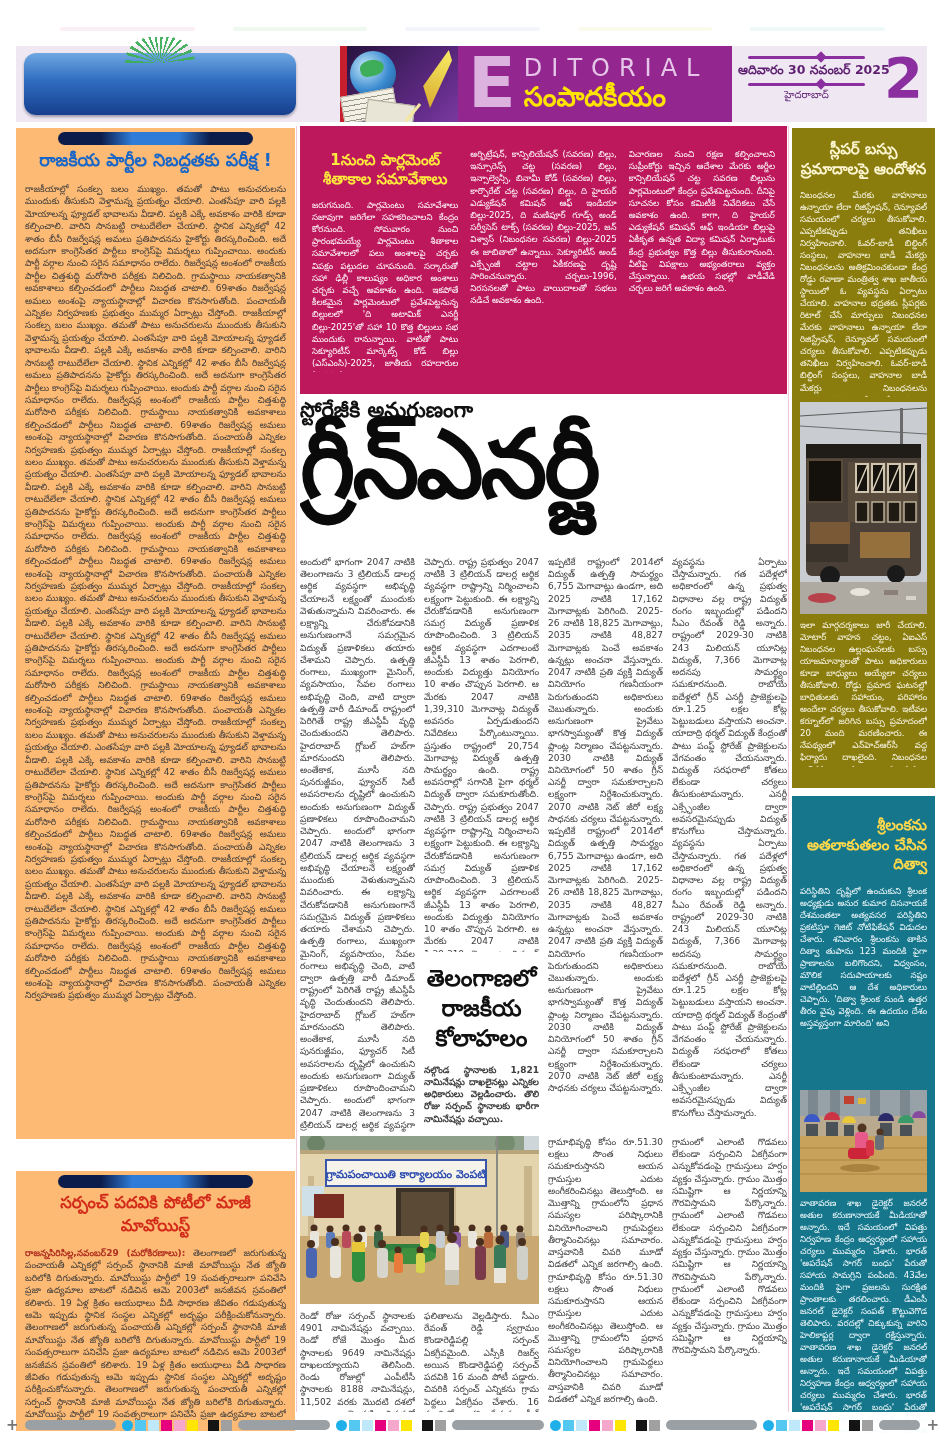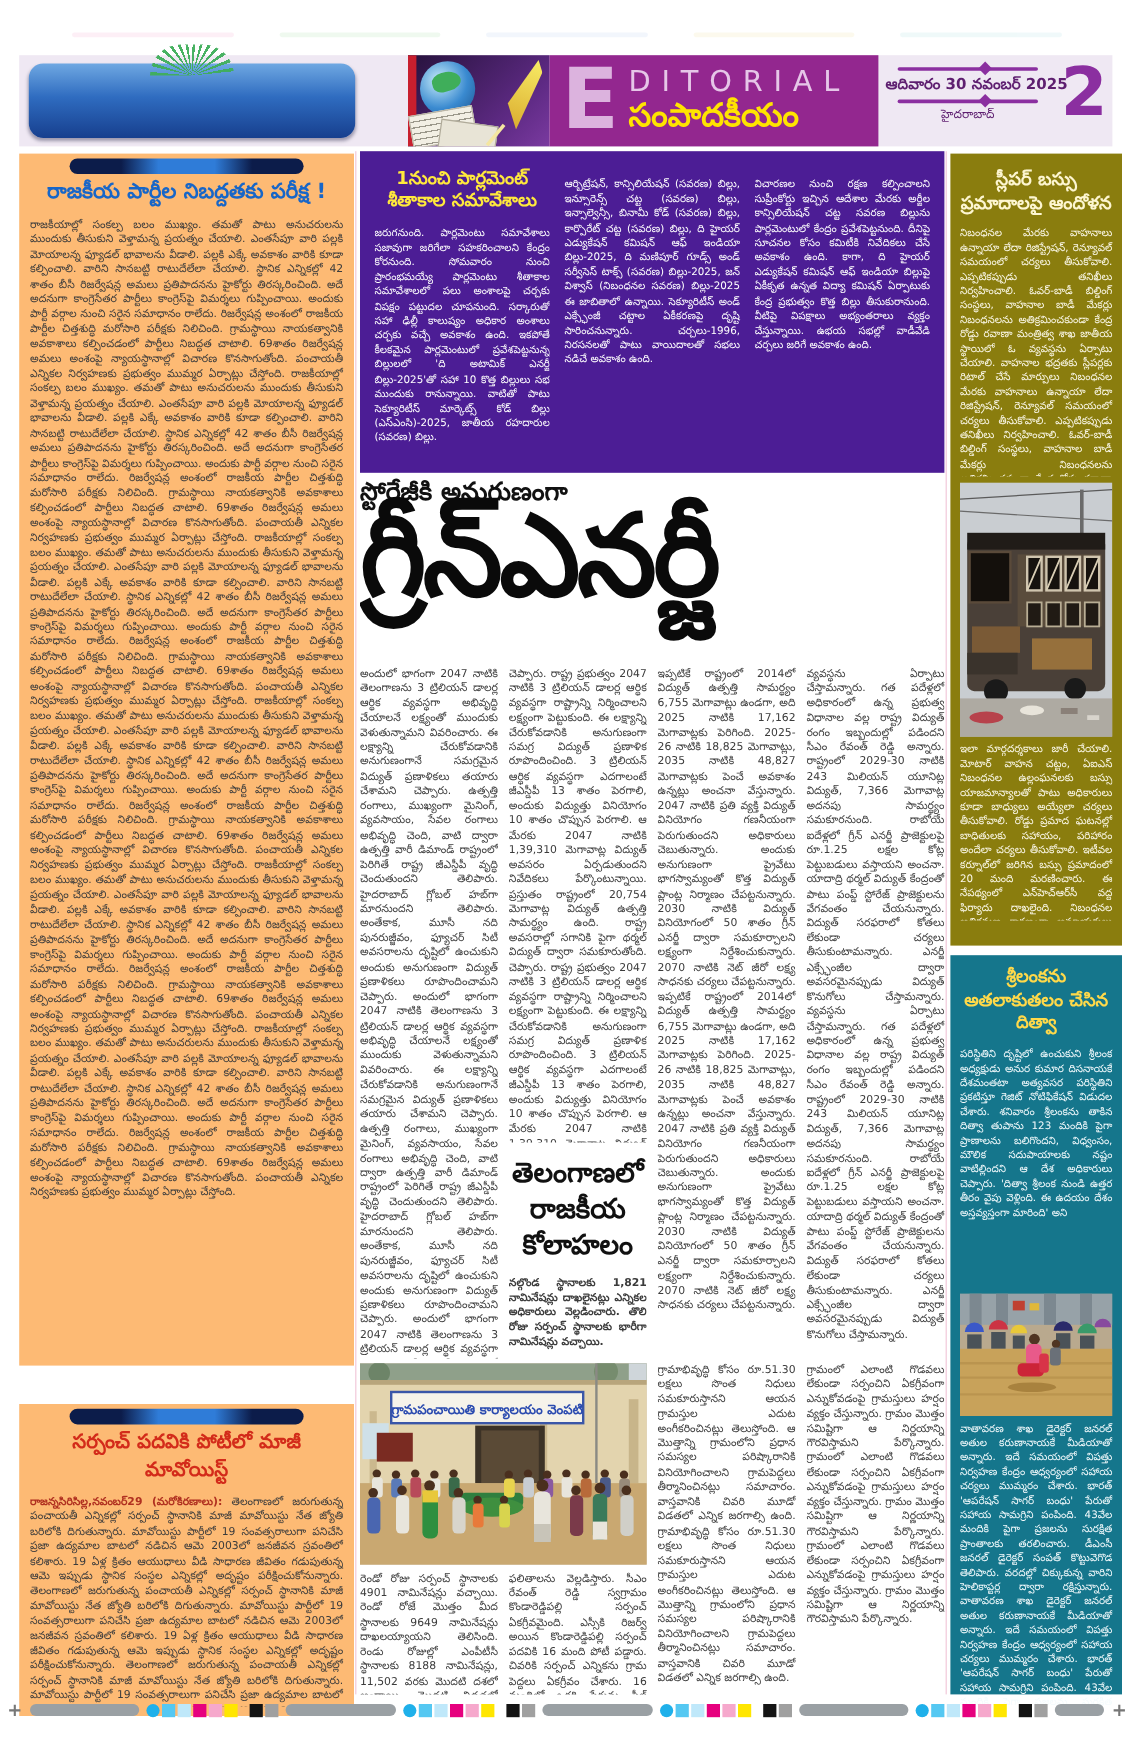--- a/index.html
+++ b/index.html
@@ -55,25 +55,25 @@
   .cap-bar{width:195px;height:13px;border-radius:7px;margin:0 auto 5px;
            background:linear-gradient(90deg,#0c1c4a 0%,#0c1c4a 22%,#2f7cd8 38%,#2f7cd8 62%,#0c1c4a 78%,#0c1c4a 100%);}
   .ed-title{color:#1766c8;font-size:17.5px;font-weight:bold;text-align:center;margin:6px 0 9px;}
   .body-txt{font-size:9px;line-height:1.38;text-align:justify;color:#3c3c3c;overflow:hidden;word-break:break-word;}
   .ed-body{height:948px;}
   .sar-box{margin-top:32px;}
   .sar-title{color:#d32b1a;font-size:16.5px;font-weight:bold;text-align:center;margin:5px 0 8px;}
   .sar-body{height:176px;}
   .dateline{color:#b03020;font-weight:bold;}
   
-  .orange-box{position:absolute;left:300px;top:126px;width:487px;height:268px;background:#4c1d95;
-              display:flex;gap:12px;padding:10px 12px;box-sizing:border-box;}
+  .orange-box{position:absolute;left:300px;top:126px;width:487px;height:268px;background:#be185d;
+              display:flex;gap:12px;padding:22px 12px;box-sizing:border-box;}
   .obox-col{flex:1;overflow:hidden;}
   .obox-col h3{color:#ffe93c;font-size:15px;line-height:1.25;text-align:center;margin:3px 0 10px;font-weight:bold;}
-  .otext{color:#fff;font-size:8.6px;line-height:1.42;text-align:justify;word-break:break-word;margin-top:12px;}
+  .otext{color:#fff;font-size:8.6px;line-height:1.42;text-align:justify;word-break:break-word;}
   
   .kicker{position:absolute;left:300px;top:398px;width:487px;text-align:left;
           font-size:21px;font-weight:bold;color:#111;}
   .headline{position:absolute;left:300px;top:412px;width:487px;height:142px;
             font-size:95px;font-weight:900;letter-spacing:-3px;line-height:1.1;color:#0a0a0a;overflow:hidden;}
   .main-cols{position:absolute;left:300px;top:556px;width:487px;height:576px;display:flex;gap:9px;}
   .mcol{flex:1;font-size:9px;line-height:1.36;text-align:justify;color:#3c3c3c;overflow:hidden;word-break:break-word;}
   .m2a{height:396px;overflow:hidden;}
   .subhead{font-size:23px;font-weight:bold;text-align:center;line-height:1.3;margin:12px 0 10px;color:#111;}
   .m2b{overflow:hidden;font-weight:bold;}
@@ -84,21 +84,21 @@
   .bcol{flex:1;font-size:9px;line-height:1.36;text-align:justify;color:#3c3c3c;overflow:hidden;}
   
   .right-rail{position:absolute;left:792px;top:128px;width:143px;}
   .olive-box{background:#8a7d0e;padding:8px;box-sizing:border-box;height:660px;color:#fbf8e8;margin-bottom:8px;}
   .olive-box h3{font-size:15px;color:#fdf6d0;text-align:center;margin:4px 0 10px;line-height:1.3;font-weight:bold;}
   .rbox-txt{font-size:8.6px;line-height:1.4;text-align:justify;overflow:hidden;word-break:break-word;}
   .otop{height:208px;}
   .obot{height:148px;}
   .olive-box svg,.teal-box svg{display:block;margin:5px 0;}
   .teal-box{background:#15768c;padding:8px;box-sizing:border-box;height:616px;color:#f4fbfd;}
-  .teal-box h3{font-size:15px;color:#ffd94a;text-align:center;margin:0 0 10px;line-height:1.3;font-weight:bold;}
+  .teal-box h3{font-size:15px;color:#ffd94a;text-align:right;margin:12px 0 10px;line-height:1.3;font-weight:bold;}
   .ttop{height:200px;}
   .tbot{height:236px;}
   
   .print-bar{position:absolute;left:6px;top:1417px;width:933px;height:16px;display:flex;align-items:center;gap:6px;}
   .plus{color:#777;font-size:15px;font-weight:bold;line-height:1;}
   .pcap{height:10px;background:#9aa0a4;border-radius:5px;flex:1;}
   .pcap.short{flex:.45;}
   .pswatch{display:flex;gap:2px;align-items:center;}
   .pswatch i{display:block;width:11px;height:11px;}
   .pswatch .c0{border-radius:50%;background:#1fb0ea;}

